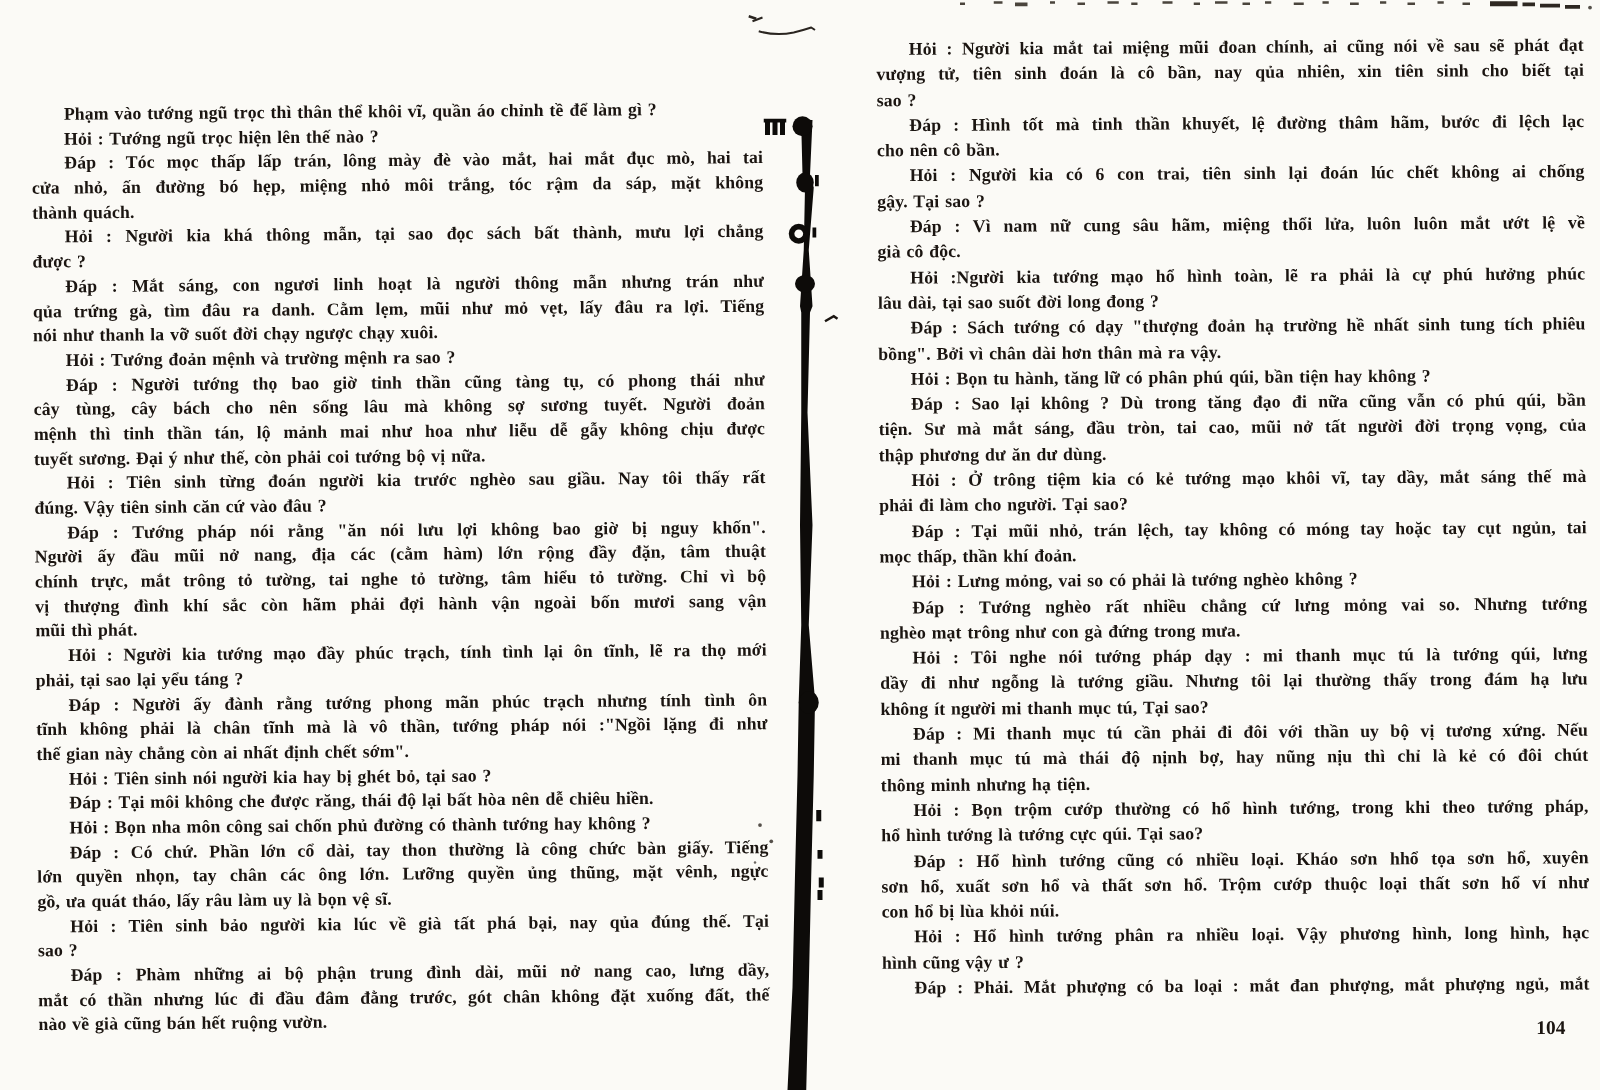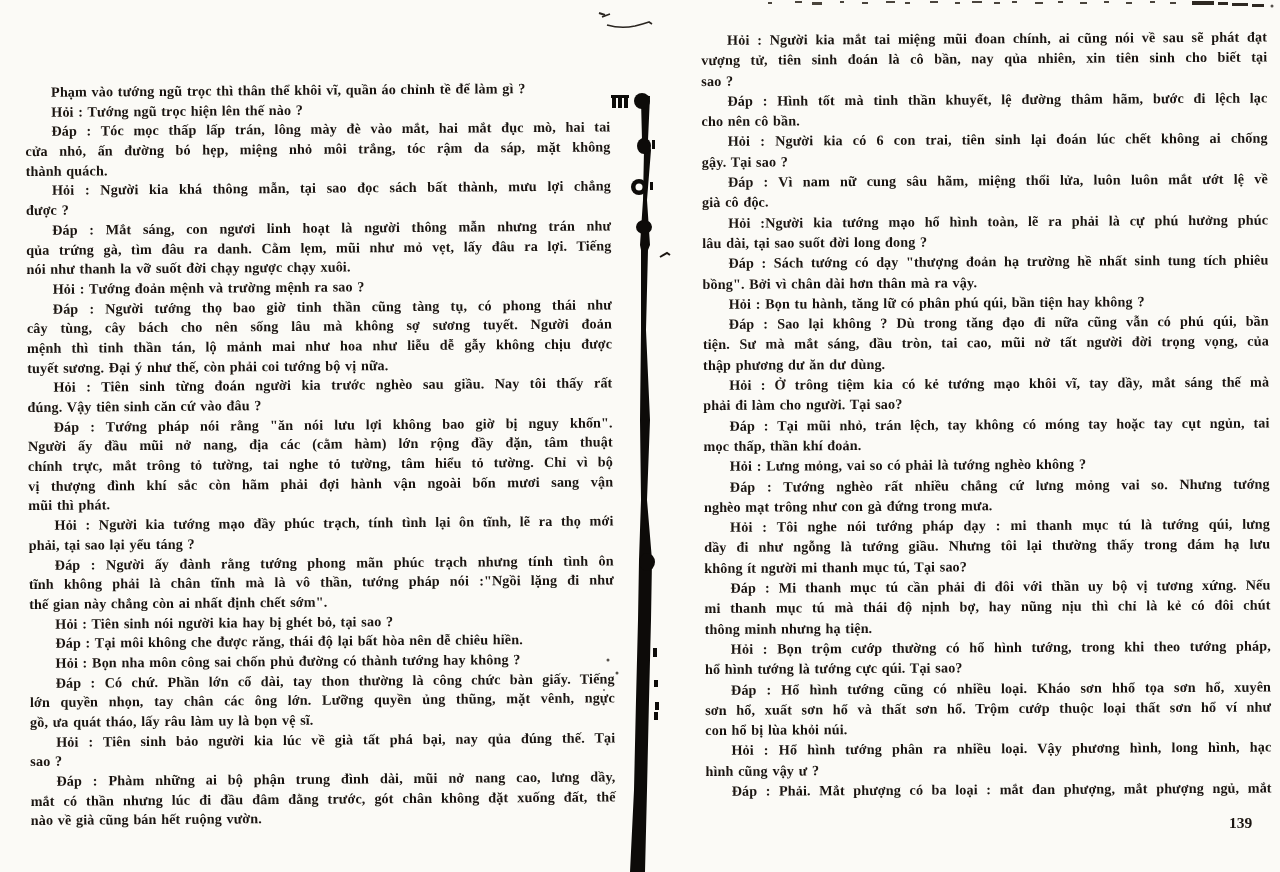--- a/index.html
+++ b/index.html
@@ -147,21 +147,21 @@
         <div class="line">hổ hình tướng là tướng cực qúi. Tại sao?</div>
         <div class="line indent full">Đáp : Hổ hình tướng cũng có nhiều loại. Kháo sơn hhổ tọa sơn hổ, xuyên</div>
         <div class="line full">sơn hổ, xuất sơn hổ và thất sơn hổ. Trộm cướp thuộc loại thất sơn hổ ví như</div>
         <div class="line">con hổ bị lùa khỏi núi.</div>
         <div class="line indent full">Hỏi : Hổ hình tướng phân ra nhiều loại. Vậy phương hình, long hình, hạc</div>
         <div class="line">hình cũng vậy ư ?</div>
         <div class="line indent full">Đáp : Phải. Mắt phượng có ba loại : mắt đan phượng, mắt phượng ngủ, mắt</div>
       </div>
   </div>
 
-  <div class="page-number">139</div>
+  <div class="page-number">104</div>
 
   <svg class="overlay" width="1280" height="872" viewBox="0 0 1280 872">
 
     <polygon fill="#0d0b09" points="
       645,96 650,96 648,140 651,150 647,200 650,245 648,250 646,330
       650,420 647,500 652,560 651,620 649,700 647,790 645,872
       630,872 634,790 636,700 638,620 639,560 641,500 640,420
       641,330 641,250 640,245 643,200 644,150 642,140 641,100"></polygon>
 
     <rect x="612" y="97" width="4" height="11" fill="#0d0b09"></rect>

